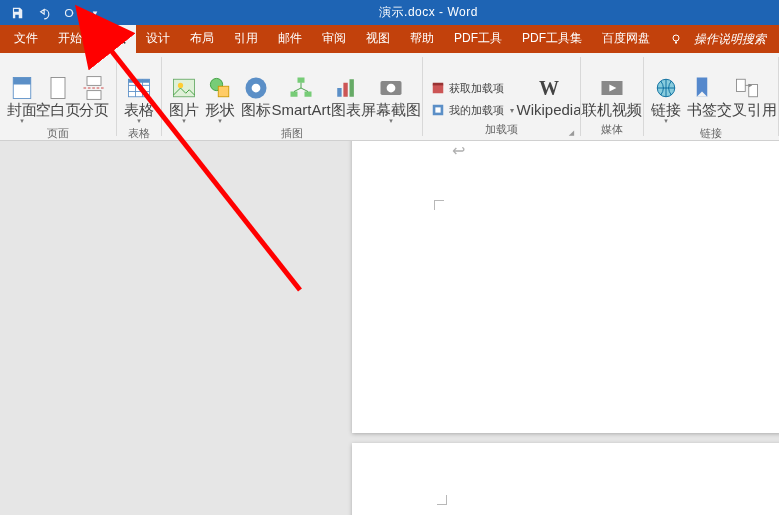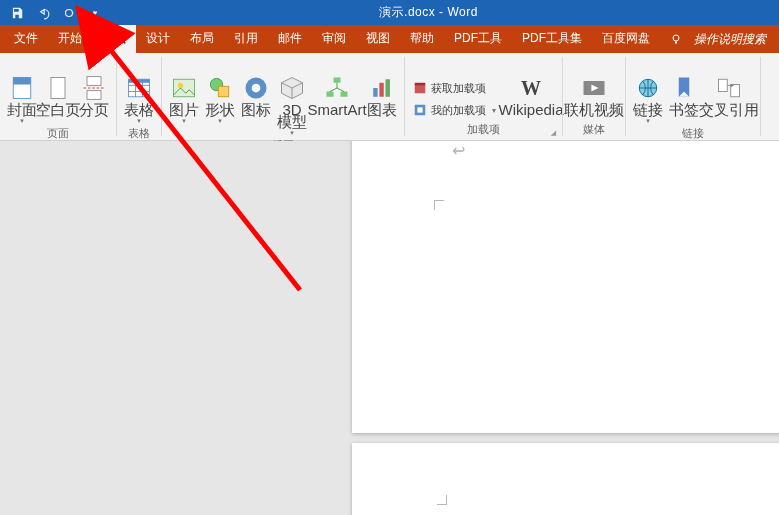--- a/index.html
+++ b/index.html
@@ -181,32 +181,20 @@
       </div>
       <div class="bigbtn">
         <div class="ic">
             <svg viewBox="0 0 32 32">
               <circle cx="16" cy="16" r="12" fill="#5b8fc7"></circle>
               <circle cx="16" cy="16" r="5" fill="#fff"></circle>
             </svg>
           </div>
         <div class="lbl">图标</div>
       </div>
-      <div class="bigbtn">
-        <div class="ic">
-            <svg viewBox="0 0 32 32">
-              <polygon points="16,4 28,10 28,22 16,28 4,22 4,10" fill="#e8e8e8" stroke="#888"></polygon>
-              <polyline points="4,10 16,16 28,10" fill="none" stroke="#888"></polyline>
-              <line x1="16" y1="16" x2="16" y2="28" stroke="#888"></line>
-            </svg>
-          </div>
-        <div class="lbl" style="white-space:pre">3D
-模型</div>
-          <div class="drop">▾</div>
-      </div>
       <div class="bigbtn wide">
         <div class="ic">
             <svg viewBox="0 0 32 32">
               <rect x="12" y="4" width="8" height="6" fill="#7c7"></rect>
               <rect x="4" y="20" width="8" height="6" fill="#7c7"></rect>
               <rect x="20" y="20" width="8" height="6" fill="#7c7"></rect>
               <line x1="16" y1="10" x2="16" y2="16" stroke="#393"></line>
               <line x1="8" y1="20" x2="16" y2="16" stroke="#393"></line>
               <line x1="24" y1="20" x2="16" y2="16" stroke="#393"></line>
             </svg>
@@ -215,20 +203,30 @@
       </div>
       <div class="bigbtn">
         <div class="ic">
             <svg viewBox="0 0 32 32">
               <rect x="6" y="16" width="5" height="10" fill="#5b8fc7"></rect>
               <rect x="13" y="10" width="5" height="16" fill="#c55"></rect>
               <rect x="20" y="6" width="5" height="20" fill="#6a6"></rect>
             </svg>
           </div>
         <div class="lbl">图表</div>
+      </div>
+      <div class="bigbtn wide">
+        <div class="ic">
+            <svg viewBox="0 0 32 32">
+              <rect x="4" y="8" width="24" height="16" rx="2" fill="#888"></rect>
+              <circle cx="16" cy="16" r="5" fill="#fff"></circle>
+            </svg>
+          </div>
+        <div class="lbl">屏幕截图</div>
+          <div class="drop">▾</div>
       </div>
     </div>
     <div class="group-label nolauncher">插图</div>
   </div>
   <div class="sep"></div>
 
   <div class="group">
     <div class="group-body">
       <div class="vstack">
         <div class="smallbtn">

